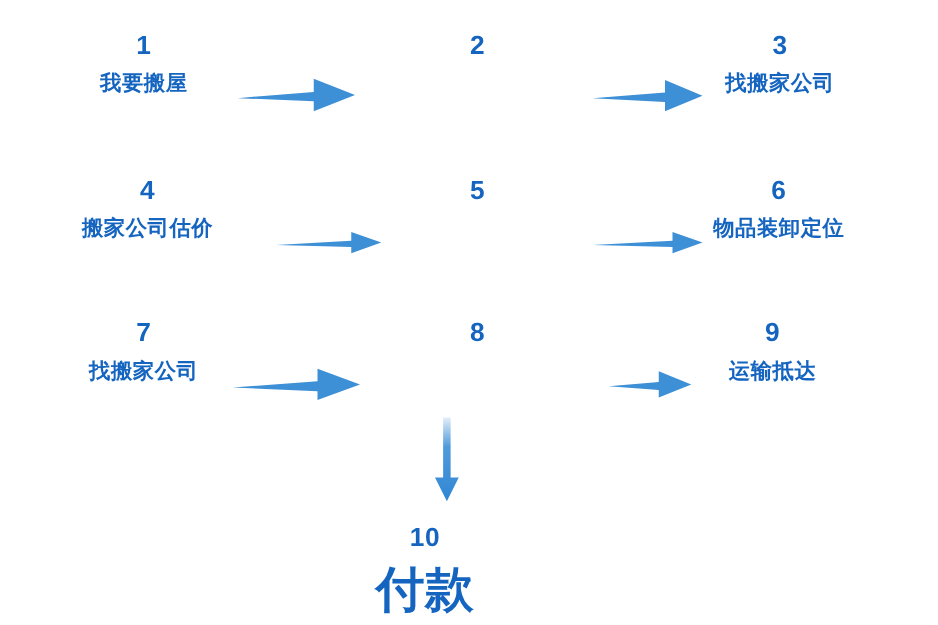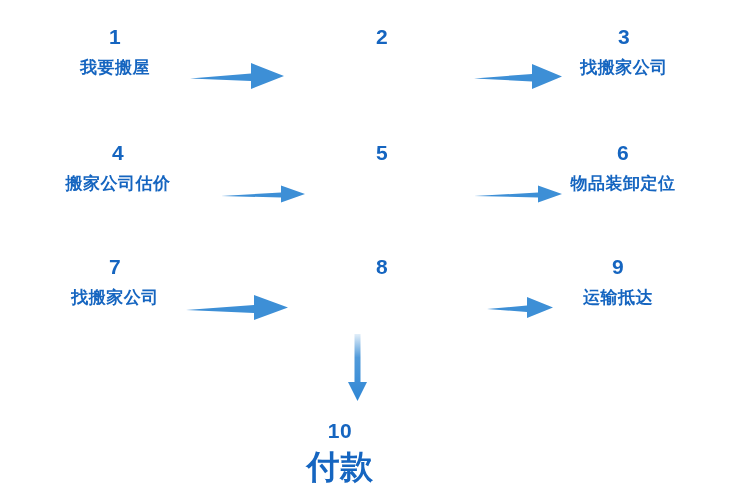--- a/index.html
+++ b/index.html
@@ -40,22 +40,21 @@
   .step-label {
     display: block;
     color: #1565C0;
     font-weight: bold;
     font-size: 17px;
     line-height: 1.05;
     letter-spacing: 0.5px;
     font-family: "DejaVu Sans", "Liberation Sans", sans-serif;
   }
   .step.final .step-label {
-    font-size: 33px;
-    font-family: Liberation Mono, monospace;
+    font-size: 39px;
   }
 
   
   .arrow {
     position: absolute;
     transform: translate(-50%, -50%);
     line-height: 0;
   }
   .arrow svg { display: block; }
 </style>

